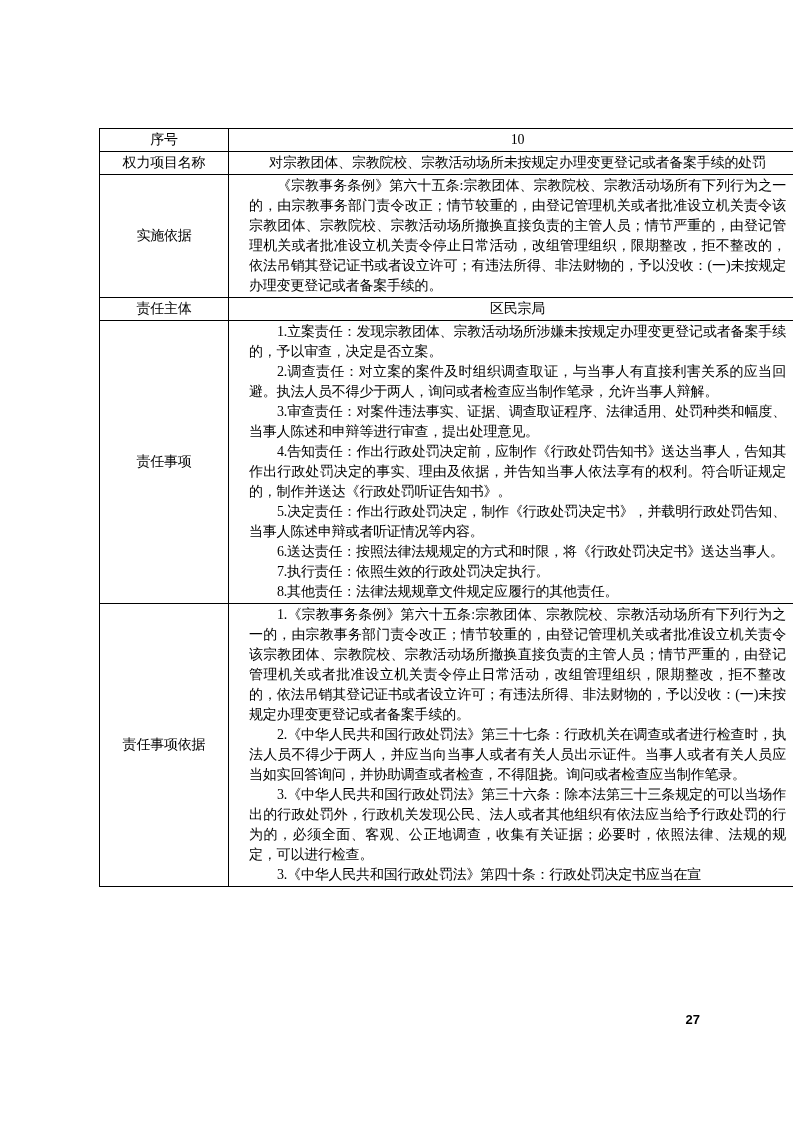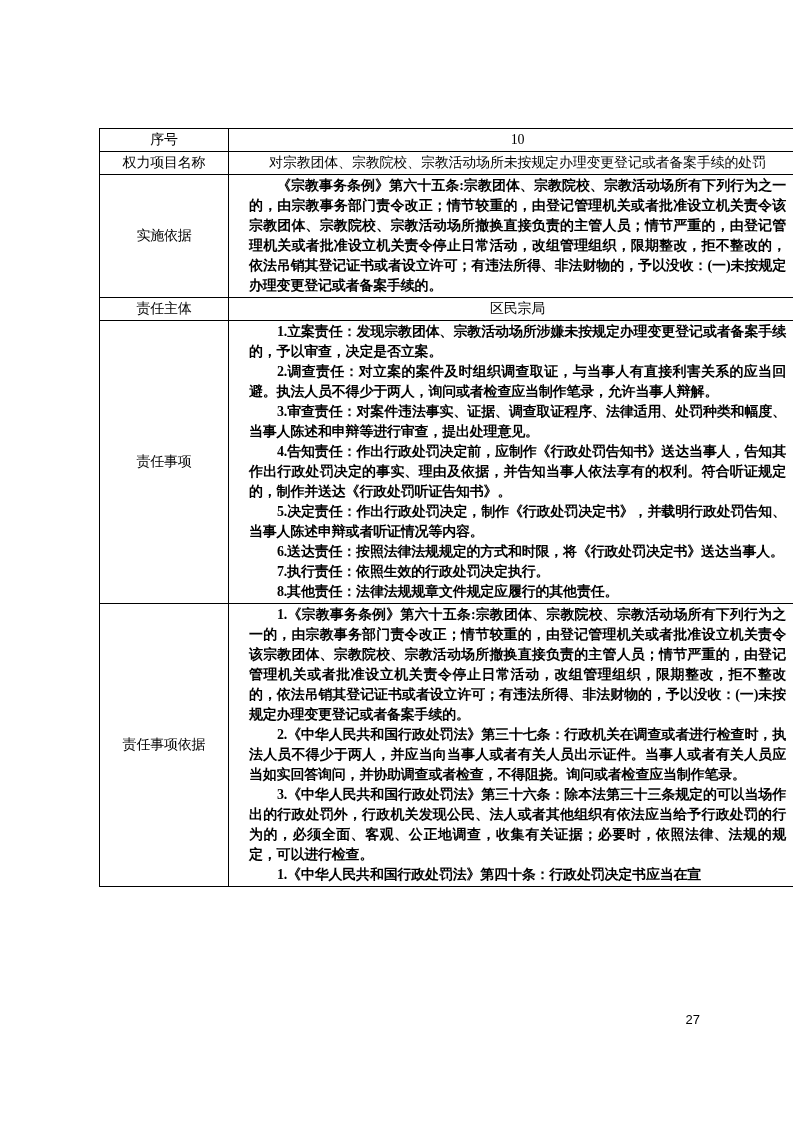--- a/index.html
+++ b/index.html
@@ -34,29 +34,28 @@
   td.content {
     padding: 1px 20px;
   }
   td.content.center {
     text-align: center;
     height: 21px;
   }
   .para {
     text-align: justify;
     text-indent: 2em;
-    font-weight: bold;
   }
   .page-number {
     position: absolute;
     left: 655px; top: 1012px;
     width: 45px;
     text-align: right;
     font-family: "Liberation Sans", "DejaVu Sans", sans-serif;
-    font-weight: normal;
+    font-weight: bold;
     font-size: 13px;
     line-height: 16px;
   }
 </style>
 </head>
 <body>
 
 <div class="sheet">
   <table class="doc-table">
     <colgroup>
@@ -94,19 +93,19 @@
             <p class="para">7.执行责任：依照生效的行政处罚决定执行。</p>
             <p class="para">8.其他责任：法律法规规章文件规定应履行的其他责任。</p>
           </td>
         </tr>
         <tr>
           <td class="label">责任事项依据</td>
           <td class="content">
             <p class="para">1.《宗教事务条例》第六十五条:宗教团体、宗教院校、宗教活动场所有下列行为之一的，由宗教事务部门责令改正；情节较重的，由登记管理机关或者批准设立机关责令该宗教团体、宗教院校、宗教活动场所撤换直接负责的主管人员；情节严重的，由登记管理机关或者批准设立机关责令停止日常活动，改组管理组织，限期整改，拒不整改的，依法吊销其登记证书或者设立许可；有违法所得、非法财物的，予以没收：(一)未按规定办理变更登记或者备案手续的。</p>
             <p class="para">2.《中华人民共和国行政处罚法》第三十七条：行政机关在调查或者进行检查时，执法人员不得少于两人，并应当向当事人或者有关人员出示证件。当事人或者有关人员应当如实回答询问，并协助调查或者检查，不得阻挠。询问或者检查应当制作笔录。</p>
             <p class="para">3.《中华人民共和国行政处罚法》第三十六条：除本法第三十三条规定的可以当场作出的行政处罚外，行政机关发现公民、法人或者其他组织有依法应当给予行政处罚的行为的，必须全面、客观、公正地调查，收集有关证据；必要时，依照法律、法规的规定，可以进行检查。</p>
-            <p class="para">1.《中华人民共和国行政处罚法》第四十条：行政处罚决定书应当在宣</p>
+            <p class="para">3.《中华人民共和国行政处罚法》第四十条：行政处罚决定书应当在宣</p>
           </td>
         </tr>
       </tbody>
   </table>
   <div class="page-number">27</div>
 </div>
 
 </body></html>

